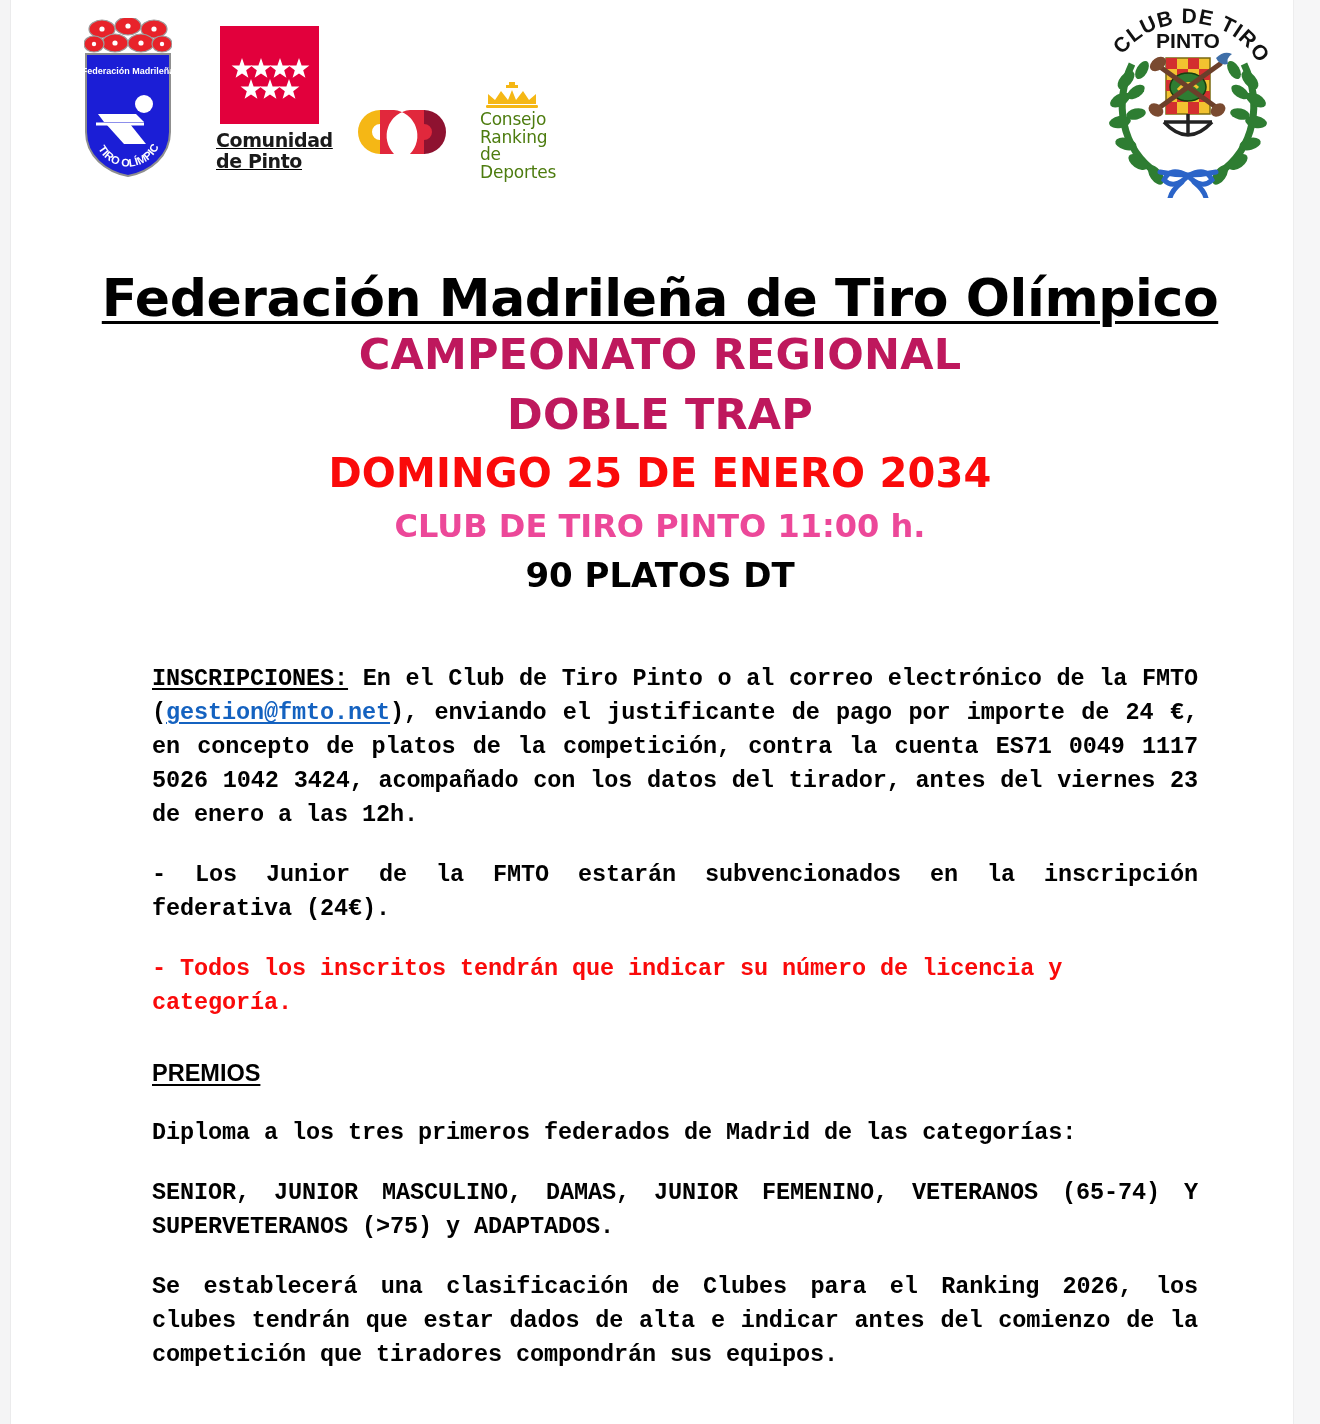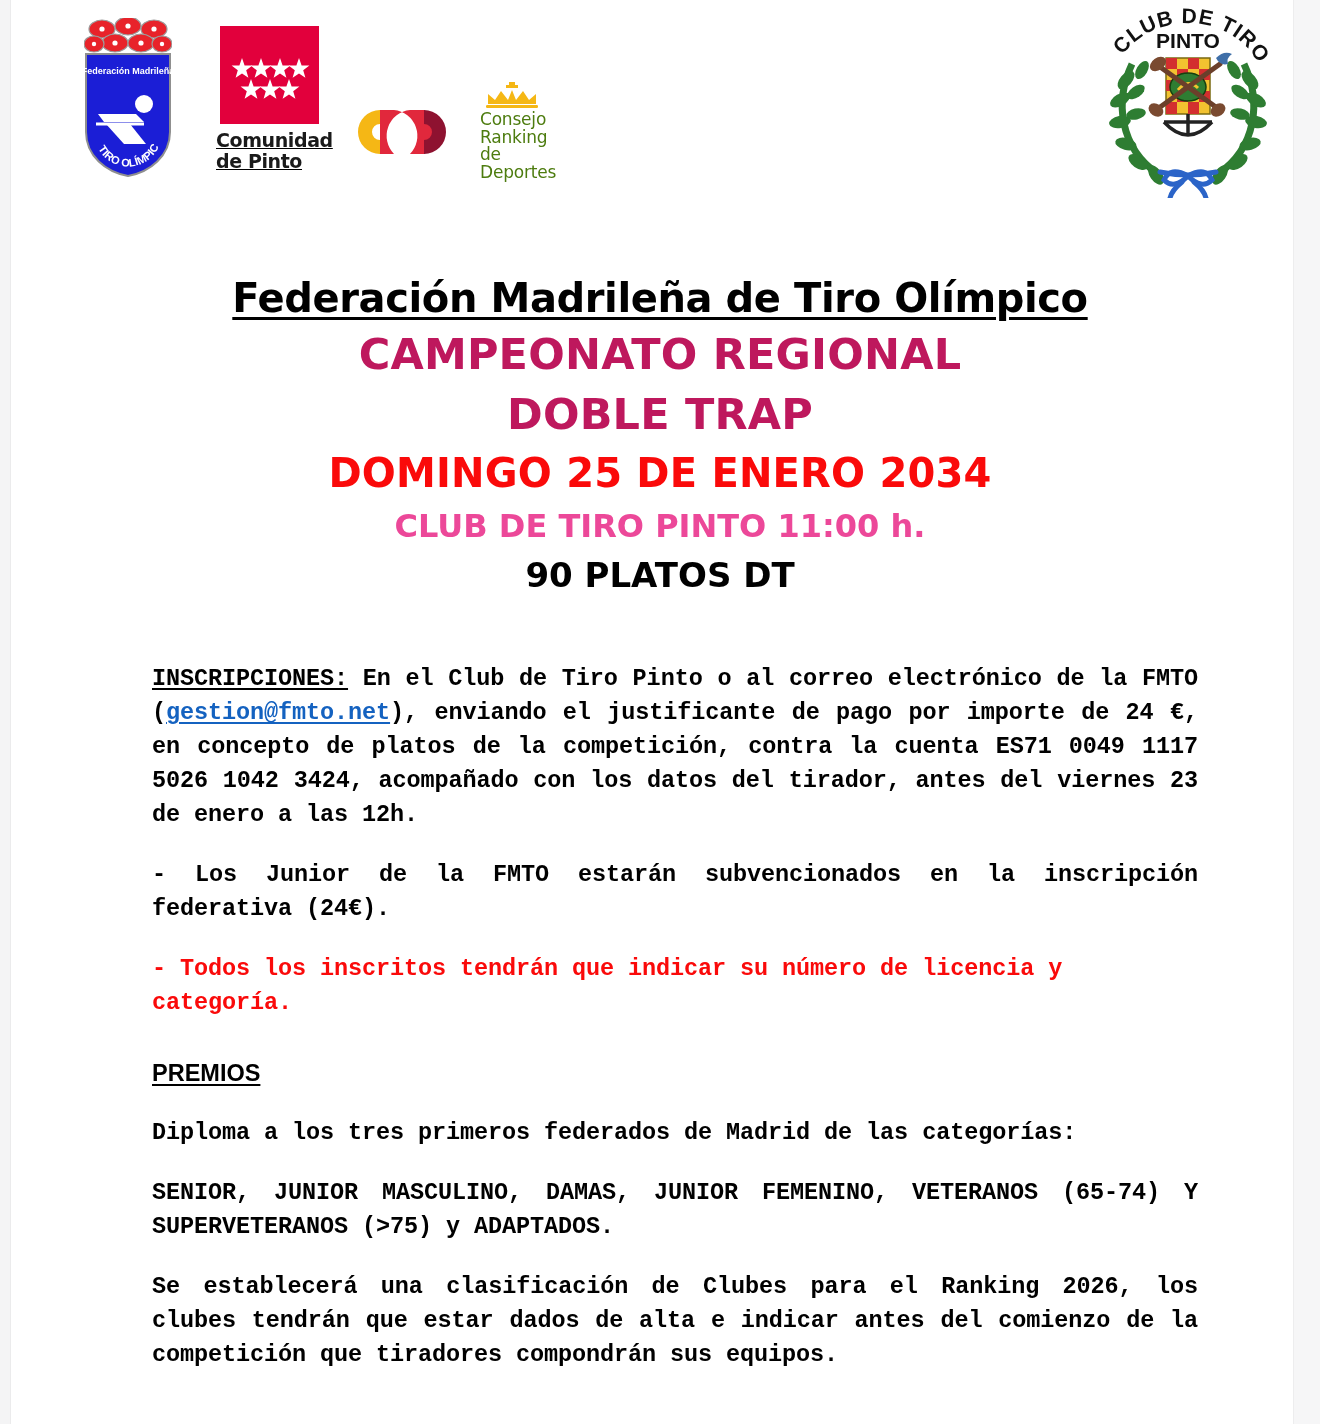--- a/index.html
+++ b/index.html
@@ -124,21 +124,21 @@
   .titles {
     position: absolute;
     top: 272px;
     left: 0;
     width: 1320px;
     text-align: center;
   }
   .t-fed {
     font-family: "DejaVu Sans", sans-serif;
     font-weight: bold;
-    font-size: 40px;
+    font-size: 52px;
     line-height: 52px;
     color: #000;
     text-decoration: underline;
     text-underline-offset: 5px;
     text-decoration-thickness: 3px;
     letter-spacing: -0.4px;
   }
   .t-camp, .t-doble {
     font-family: "DejaVu Sans", sans-serif;
     font-weight: bold;

